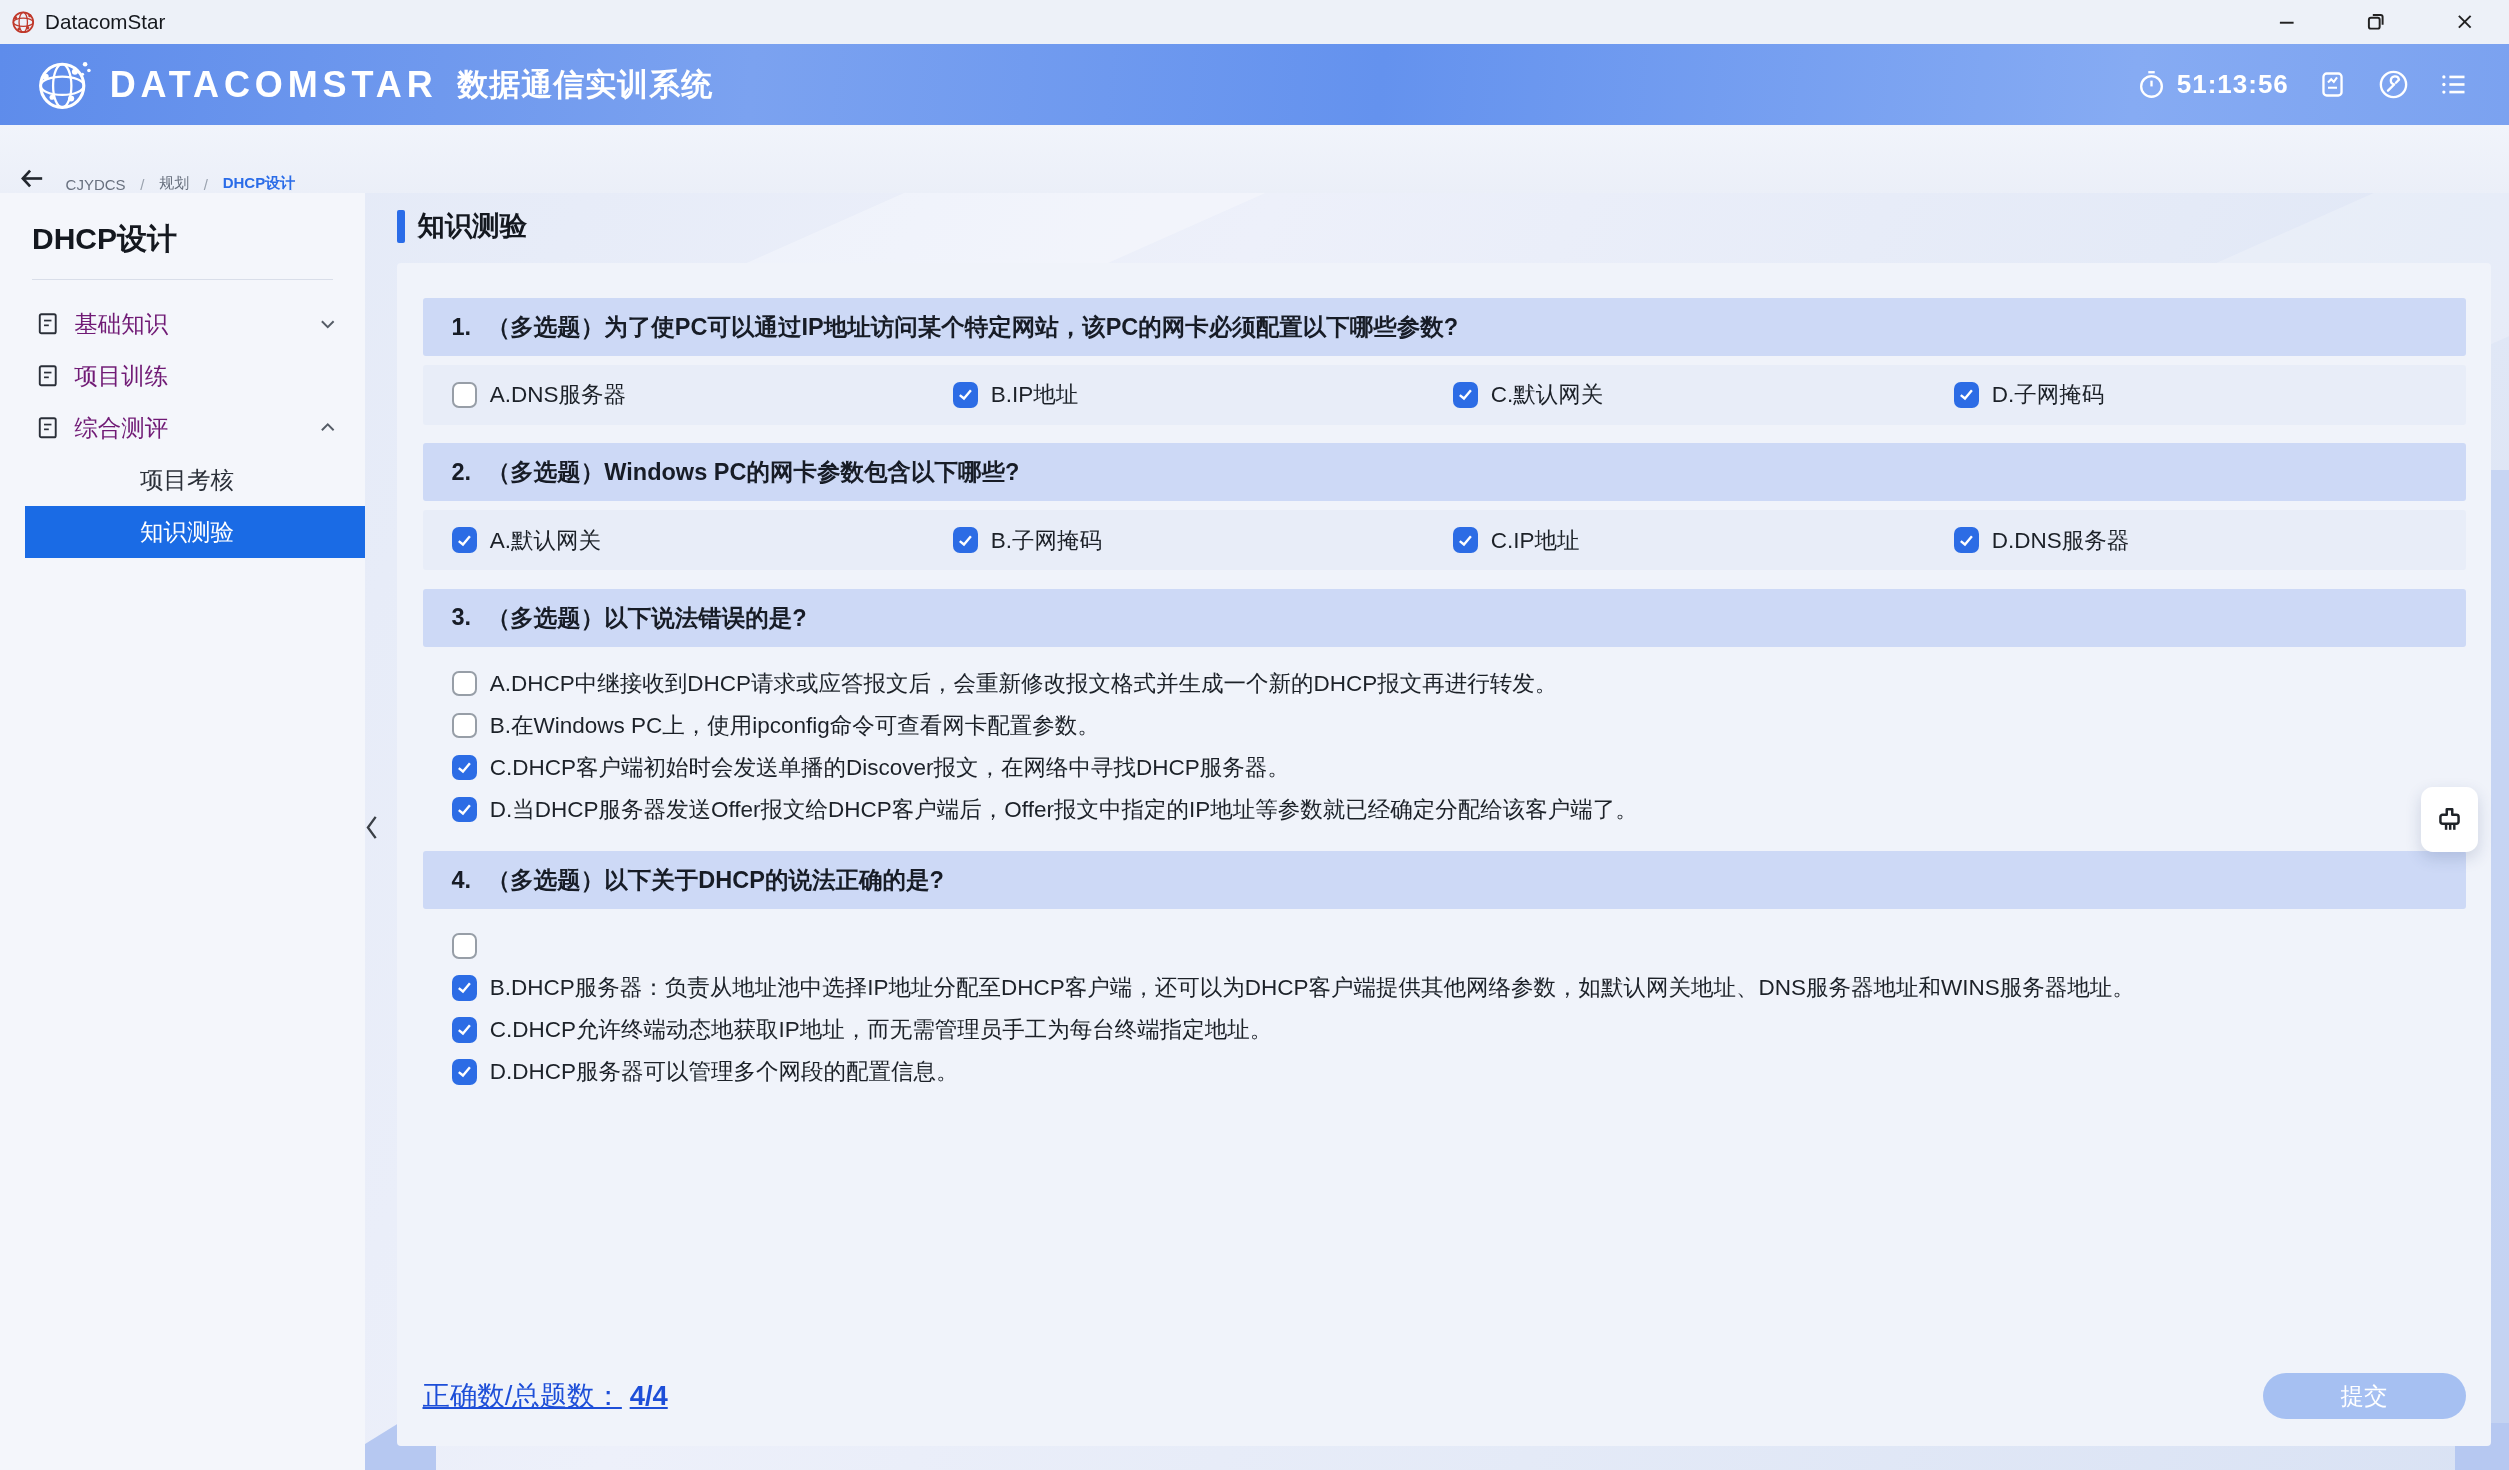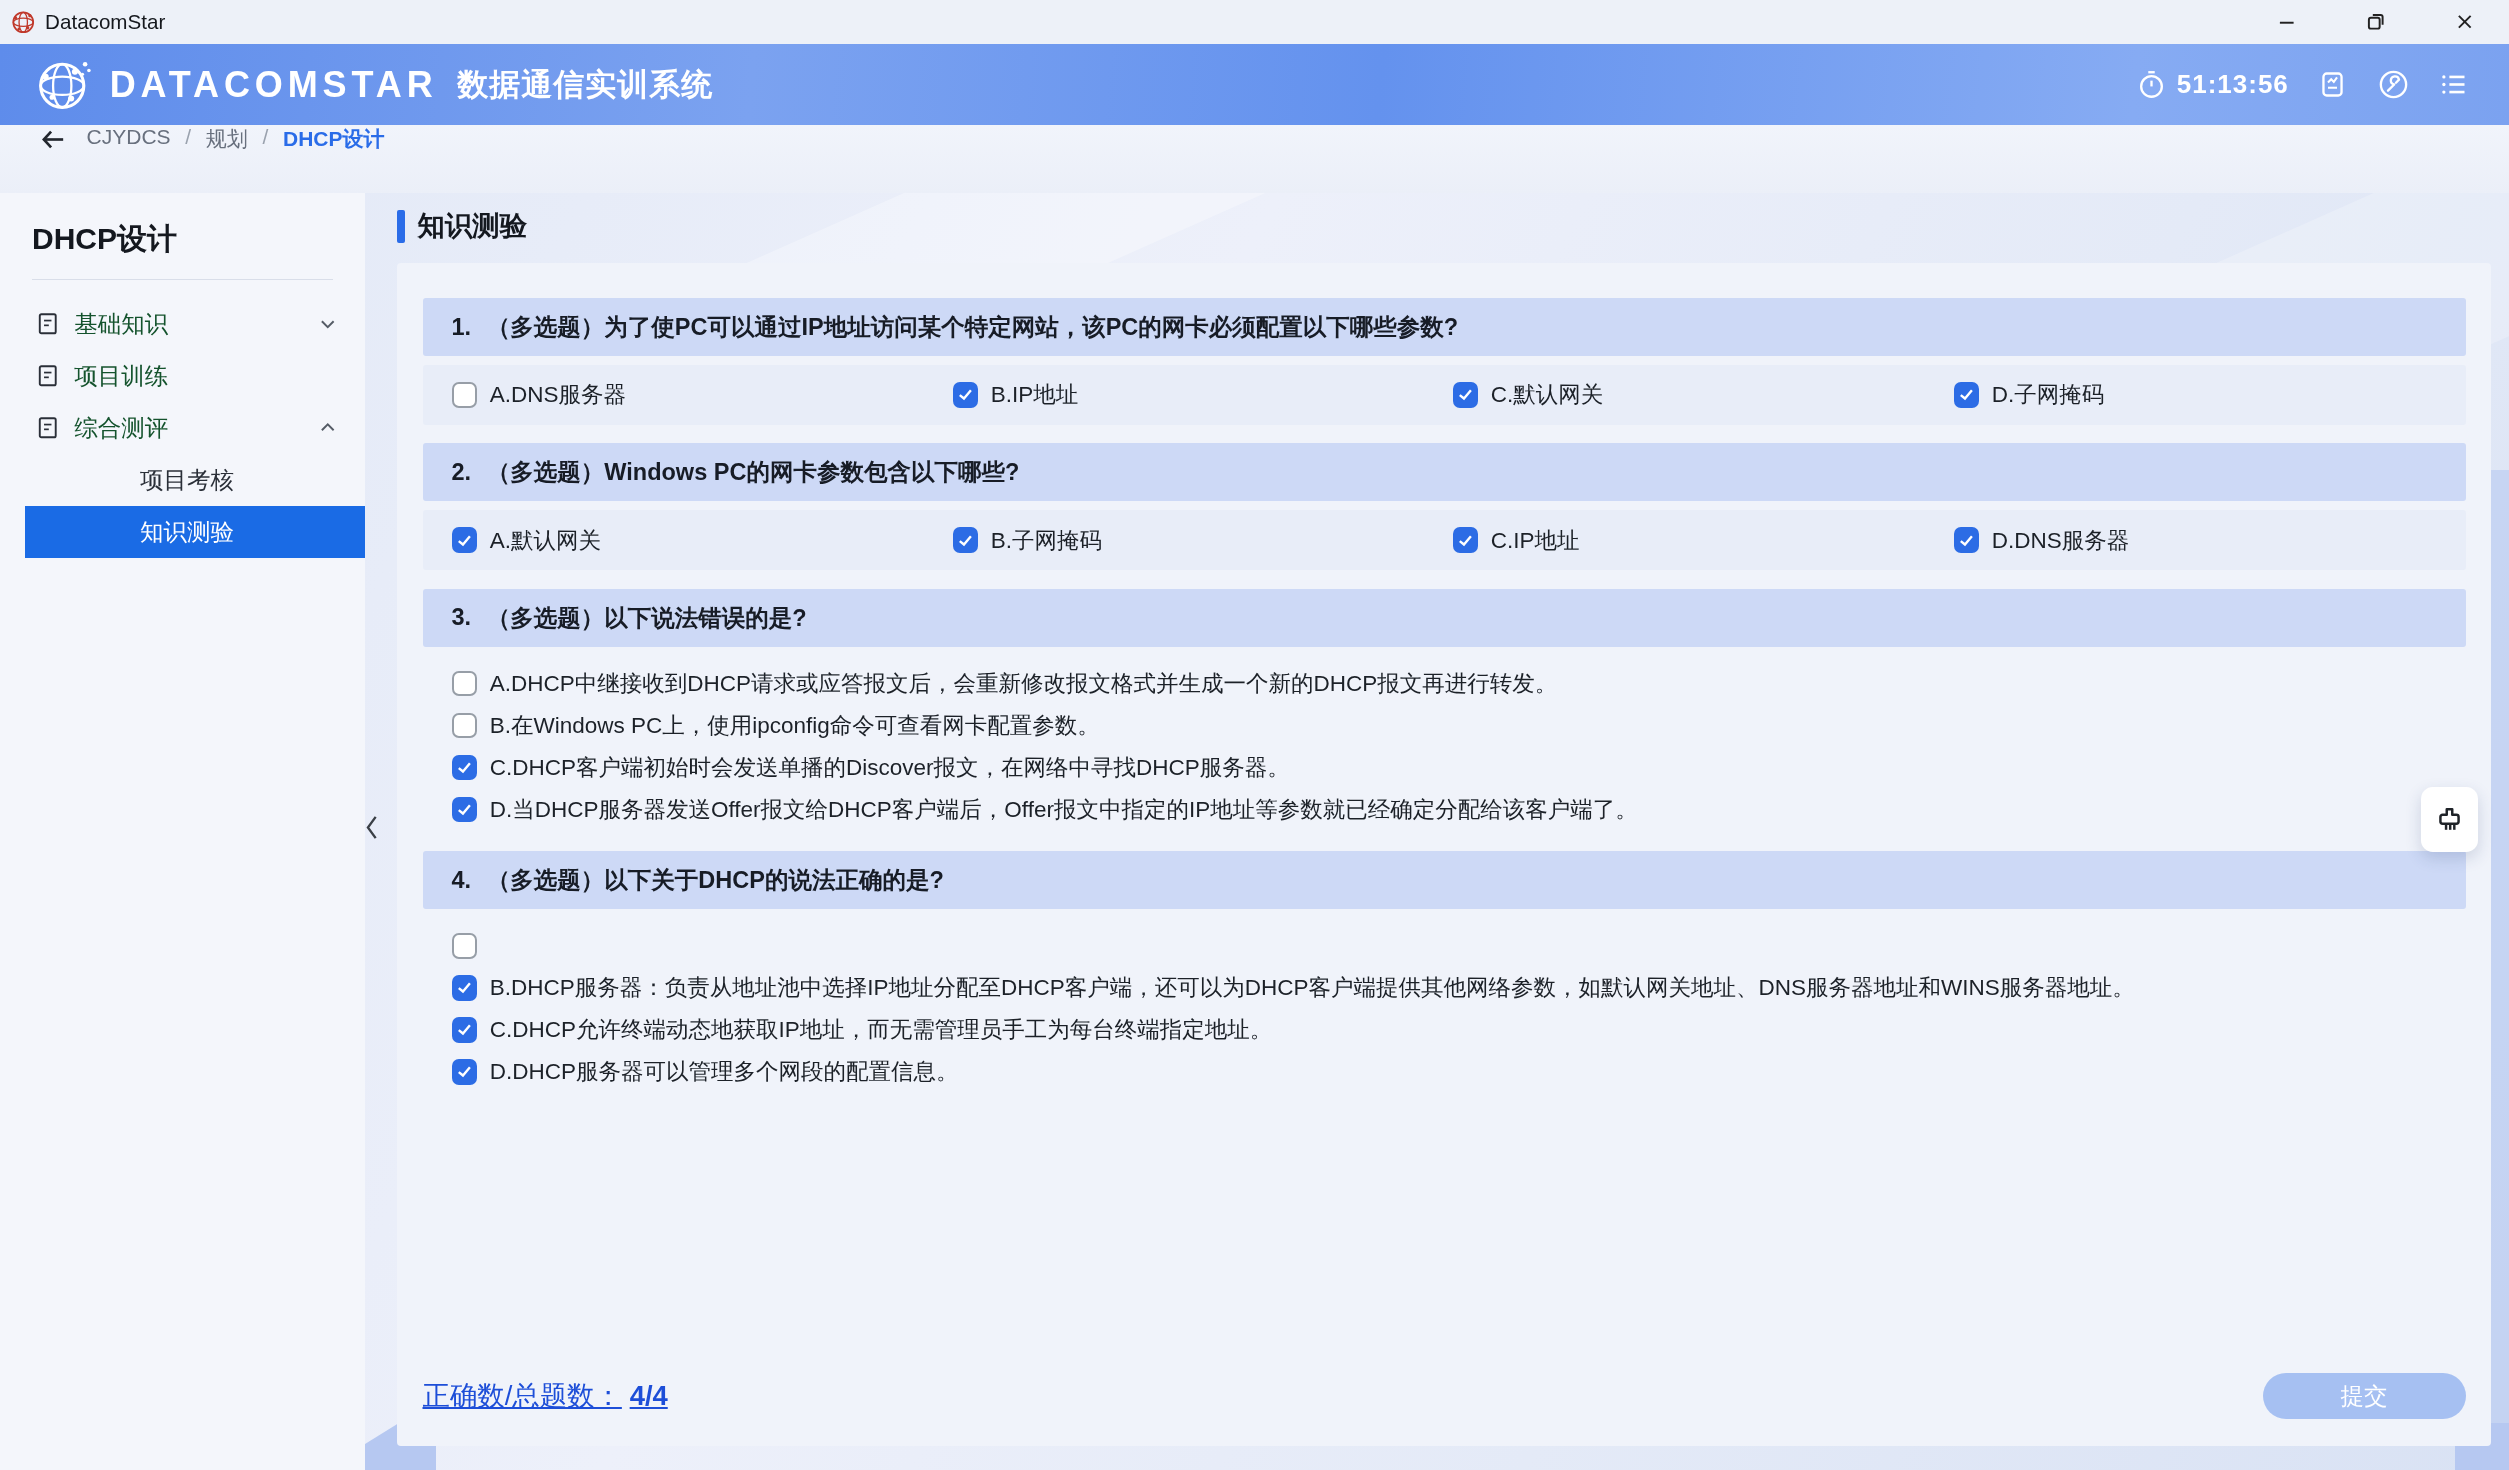--- a/index.html
+++ b/index.html
@@ -28,33 +28,33 @@
      background:linear-gradient(95deg,#5e8ceb 0%,#7ba2f0 30%,#6492ee 55%,#86abf3 85%,#7ba2f0 100%);z-index:5;}
   .brand-wrap{display:flex;align-items:center;gap:15.7px;padding-left:33px;}
   .brand{font-size:36px;font-weight:bold;letter-spacing:4.9px;}
   .brand-suffix{font-size:31px;font-weight:bold;letter-spacing:1px;margin-left:3.9px;}
   .hdr-right{margin-left:auto;display:flex;align-items:center;gap:27.4px;padding-right:39px;}
   .timer-wrap{display:flex;align-items:center;gap:9.8px;}
   .timer{font-size:26px;font-weight:bold;letter-spacing:1px;}
   .hdr-icon{width:33px;height:33px;display:flex;align-items:center;justify-content:center;cursor:pointer;}
 
   
-  .breadcrumbbar{position:absolute;left:0;top:125px;right:0;height:68px;display:flex;align-items:flex-start;gap:14.7px;
-     padding-left:39px;background:linear-gradient(180deg,#f1f4fb,#ebeff8);font-size:21px;color:#68707e;z-index:4;}
+  .breadcrumbbar{position:absolute;left:0;top:125px;right:0;height:68px;display:flex;align-items:flex-end;gap:14.7px;
+     padding-left:18px;background:linear-gradient(180deg,#f1f4fb,#ebeff8);font-size:15px;color:#68707e;z-index:4;}
   .crumb{cursor:pointer;}
   .crumb-sep{color:#9aa2ae;}
   .crumb.active{color:#2a6ce8;font-weight:bold;}
   .back-btn{display:flex;align-items:center;cursor:pointer;margin-right:3.9px;}
 
   
   .sidebar{position:absolute;left:0;top:193px;width:365px;bottom:0;background:#f4f6fb;z-index:3;}
   .sb-title{padding:25.5px 0 0 32px;font-size:30px;font-weight:bold;color:#14181f;}
   .sb-divider{height:1px;background:#d9dee9;margin:19.6px 32px 0 32px;}
   .sb-menu{margin-top:17.6px;}
-  .sb-item{height:52px;display:flex;align-items:center;padding:0 25.5px 0 35px;font-size:23.5px;color:#14532d;cursor:pointer;gap:13.7px;}
+  .sb-item{height:52px;display:flex;align-items:center;padding:0 25.5px 0 35px;font-size:23.5px;color:#701a75;cursor:pointer;gap:13.7px;}
   .sb-item .sb-label{flex:1;}
   .sb-sub{height:52px;display:flex;align-items:center;padding-left:115px;font-size:23.5px;color:#2a2f38;cursor:pointer;margin-left:25px;}
   .sb-sub.active{background:#1a6be5;color:#ffffff;}
 
   .collapse-handle{position:absolute;left:359px;top:806px;width:25.5px;height:43px;display:flex;align-items:center;justify-content:center;cursor:pointer;z-index:6;}
 
   
   .section-heading{position:absolute;left:397px;top:208px;display:flex;align-items:center;gap:12.7px;z-index:4;}
   .heading-bar{width:7.8px;height:33px;background:#2a6ce8;border-radius:2px;}
   .heading-text{font-size:27.4px;font-weight:bold;color:#14181f;}

